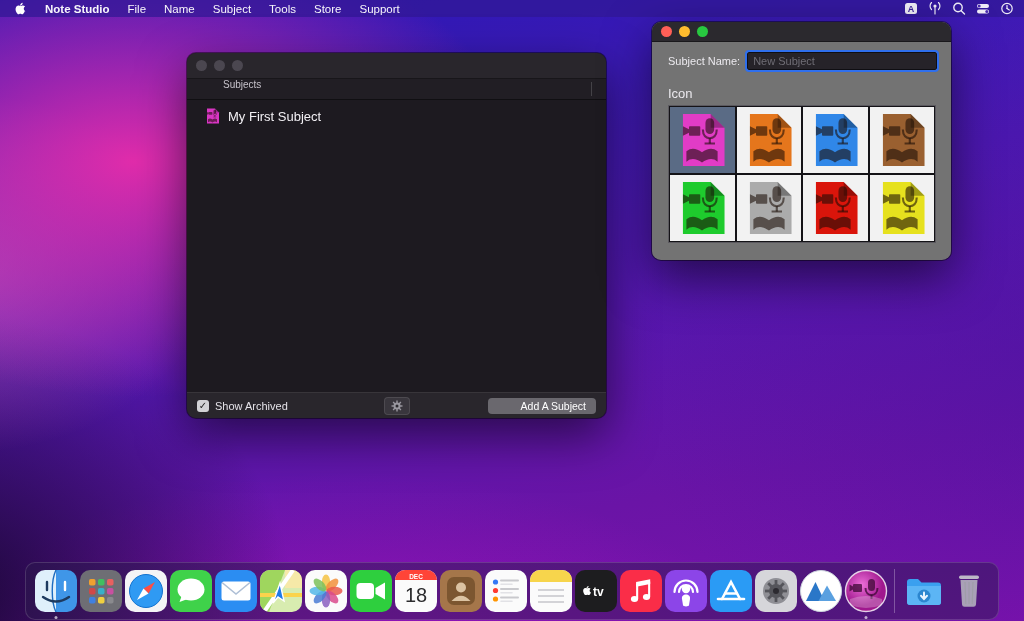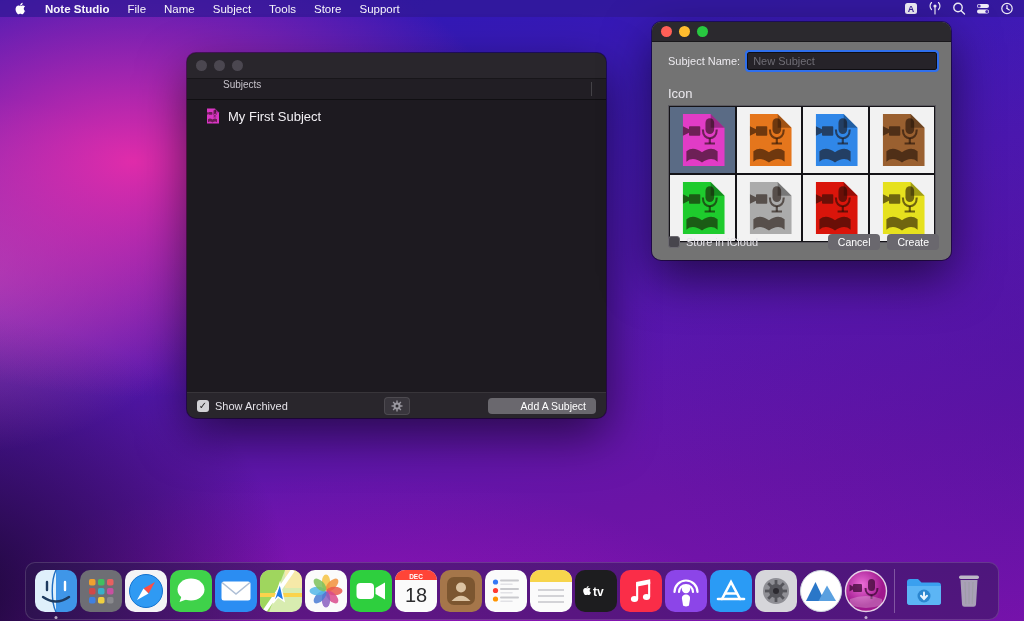--- a/index.html
+++ b/index.html
@@ -317,30 +317,20 @@
     <rect x="15" y="16" width="13" height="11" rx="1" fill="rgba(25,12,5,.58)"></rect>
     <polygon points="15,19.5 8,16 8,27 15,23.5" fill="rgba(25,12,5,.58)"></polygon>
     <rect x="34" y="7" width="10" height="18" rx="5" fill="rgba(25,12,5,.58)"></rect>
     <path d="M31 20 c0 7 4 10 8 10 s8 -3 8 -10" stroke="rgba(25,12,5,.58)" stroke-width="2.5" fill="none"></path>
     <line x1="39" y1="30" x2="39" y2="36" stroke="rgba(25,12,5,.58)" stroke-width="2.5"></line>
     <line x1="33" y1="36" x2="45" y2="36" stroke="rgba(25,12,5,.58)" stroke-width="2.5"></line>
     <path d="M12 45 C18 40 24 42 30 46 C36 42 42 40 48 45 V57 C42 52 36 54 30 58 C24 54 18 52 12 57 Z" fill="rgba(25,12,5,.58)"></path>
   </svg>
         </div>
       </div>
-    <div class="dialog-footer">
-      <div class="checkrow">
-        <span class="checkbox unchecked"></span>
-        <span>Store in iCloud</span>
-      </div>
-      <div class="buttons">
-        <button class="push-btn">Cancel</button>
-        <button class="push-btn">Create</button>
-      </div>
-    </div>
   </div>
 </div>
 
 <div class="dock" id="dock">
     <div class="dock-item running">
       <svg viewBox="0 0 44 44">
         <defs>
           <clipPath id="fcl">
             <rect x="1" y="1" width="42" height="42" rx="10"></rect>
           </clipPath>

